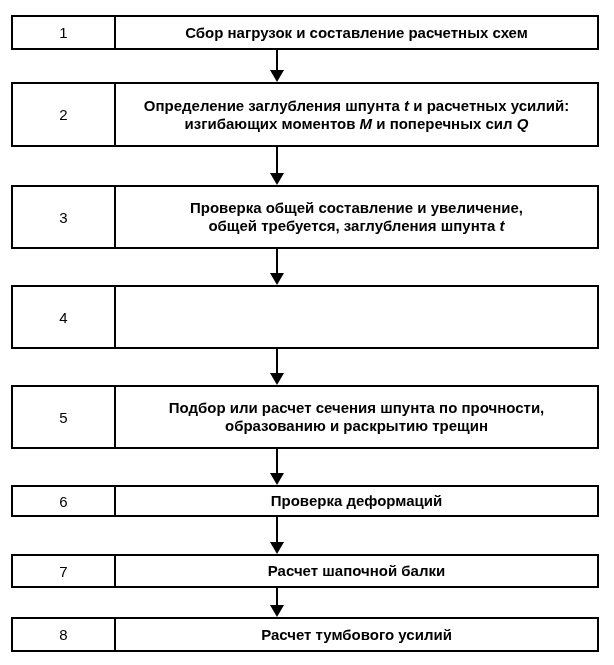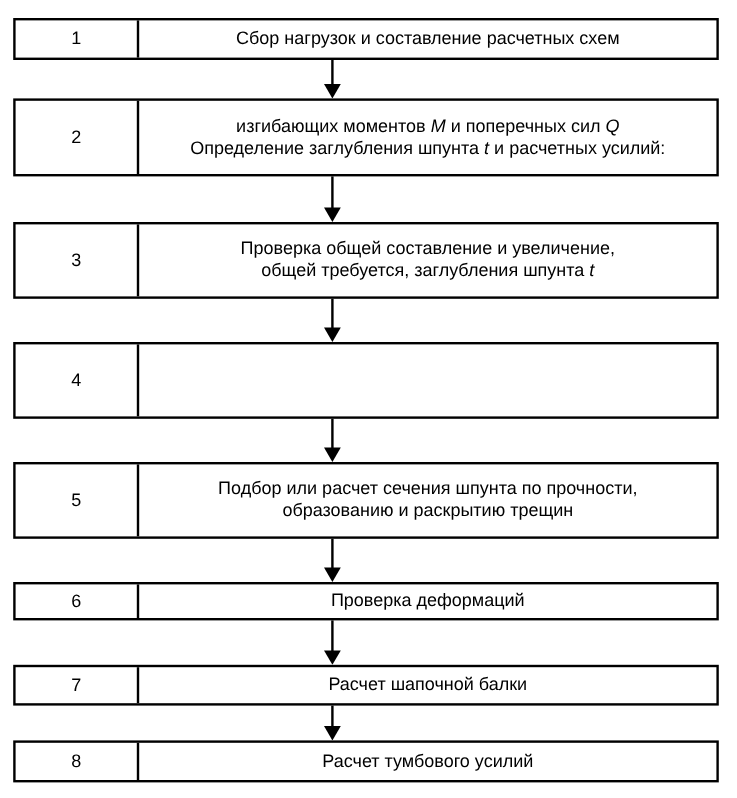--- a/index.html
+++ b/index.html
@@ -32,21 +32,21 @@
     font-weight: 400;
   }
   .text-cell {
     flex: 1 1 auto;
     display: flex;
     flex-direction: column;
     align-items: center;
     justify-content: center;
     text-align: center;
     font-size: 15px;
-    font-weight: normal;
+    font-weight: bold;
     line-height: 18px;
     padding: 0 6px;
   }
   .text-cell .line { white-space: nowrap; }
   .it { font-style: italic; }
   .text-cell sub { font-size: 11px; line-height: 0; vertical-align: sub; }
   .arrow {
     position: absolute;
     width: 14px;
   }
@@ -82,22 +82,22 @@
   </div>
 
   <div class="arrow" style="top:50px; height:32px; left:270px;">
     <span class="shaft"></span>
     <span class="head"></span>
   </div>
 
   <div class="box" style="top:82px; height:65px;">
     <div class="num-cell">2</div>
     <div class="text-cell">
+        <div class="line"><span>Определение заглубления шпунта </span><span class="it">t</span><span> и расчетных усилий:</span></div>
         <div class="line"><span>изгибающих моментов </span><span class="it">M</span><span> и поперечных сил </span><span class="it">Q</span></div>
-        <div class="line"><span>Определение заглубления шпунта </span><span class="it">t</span><span> и расчетных усилий:</span></div>
       </div>
   </div>
 
   <div class="arrow" style="top:147px; height:38px; left:270px;">
     <span class="shaft"></span>
     <span class="head"></span>
   </div>
 
   <div class="box" style="top:185px; height:64px;">
     <div class="num-cell">3</div>

